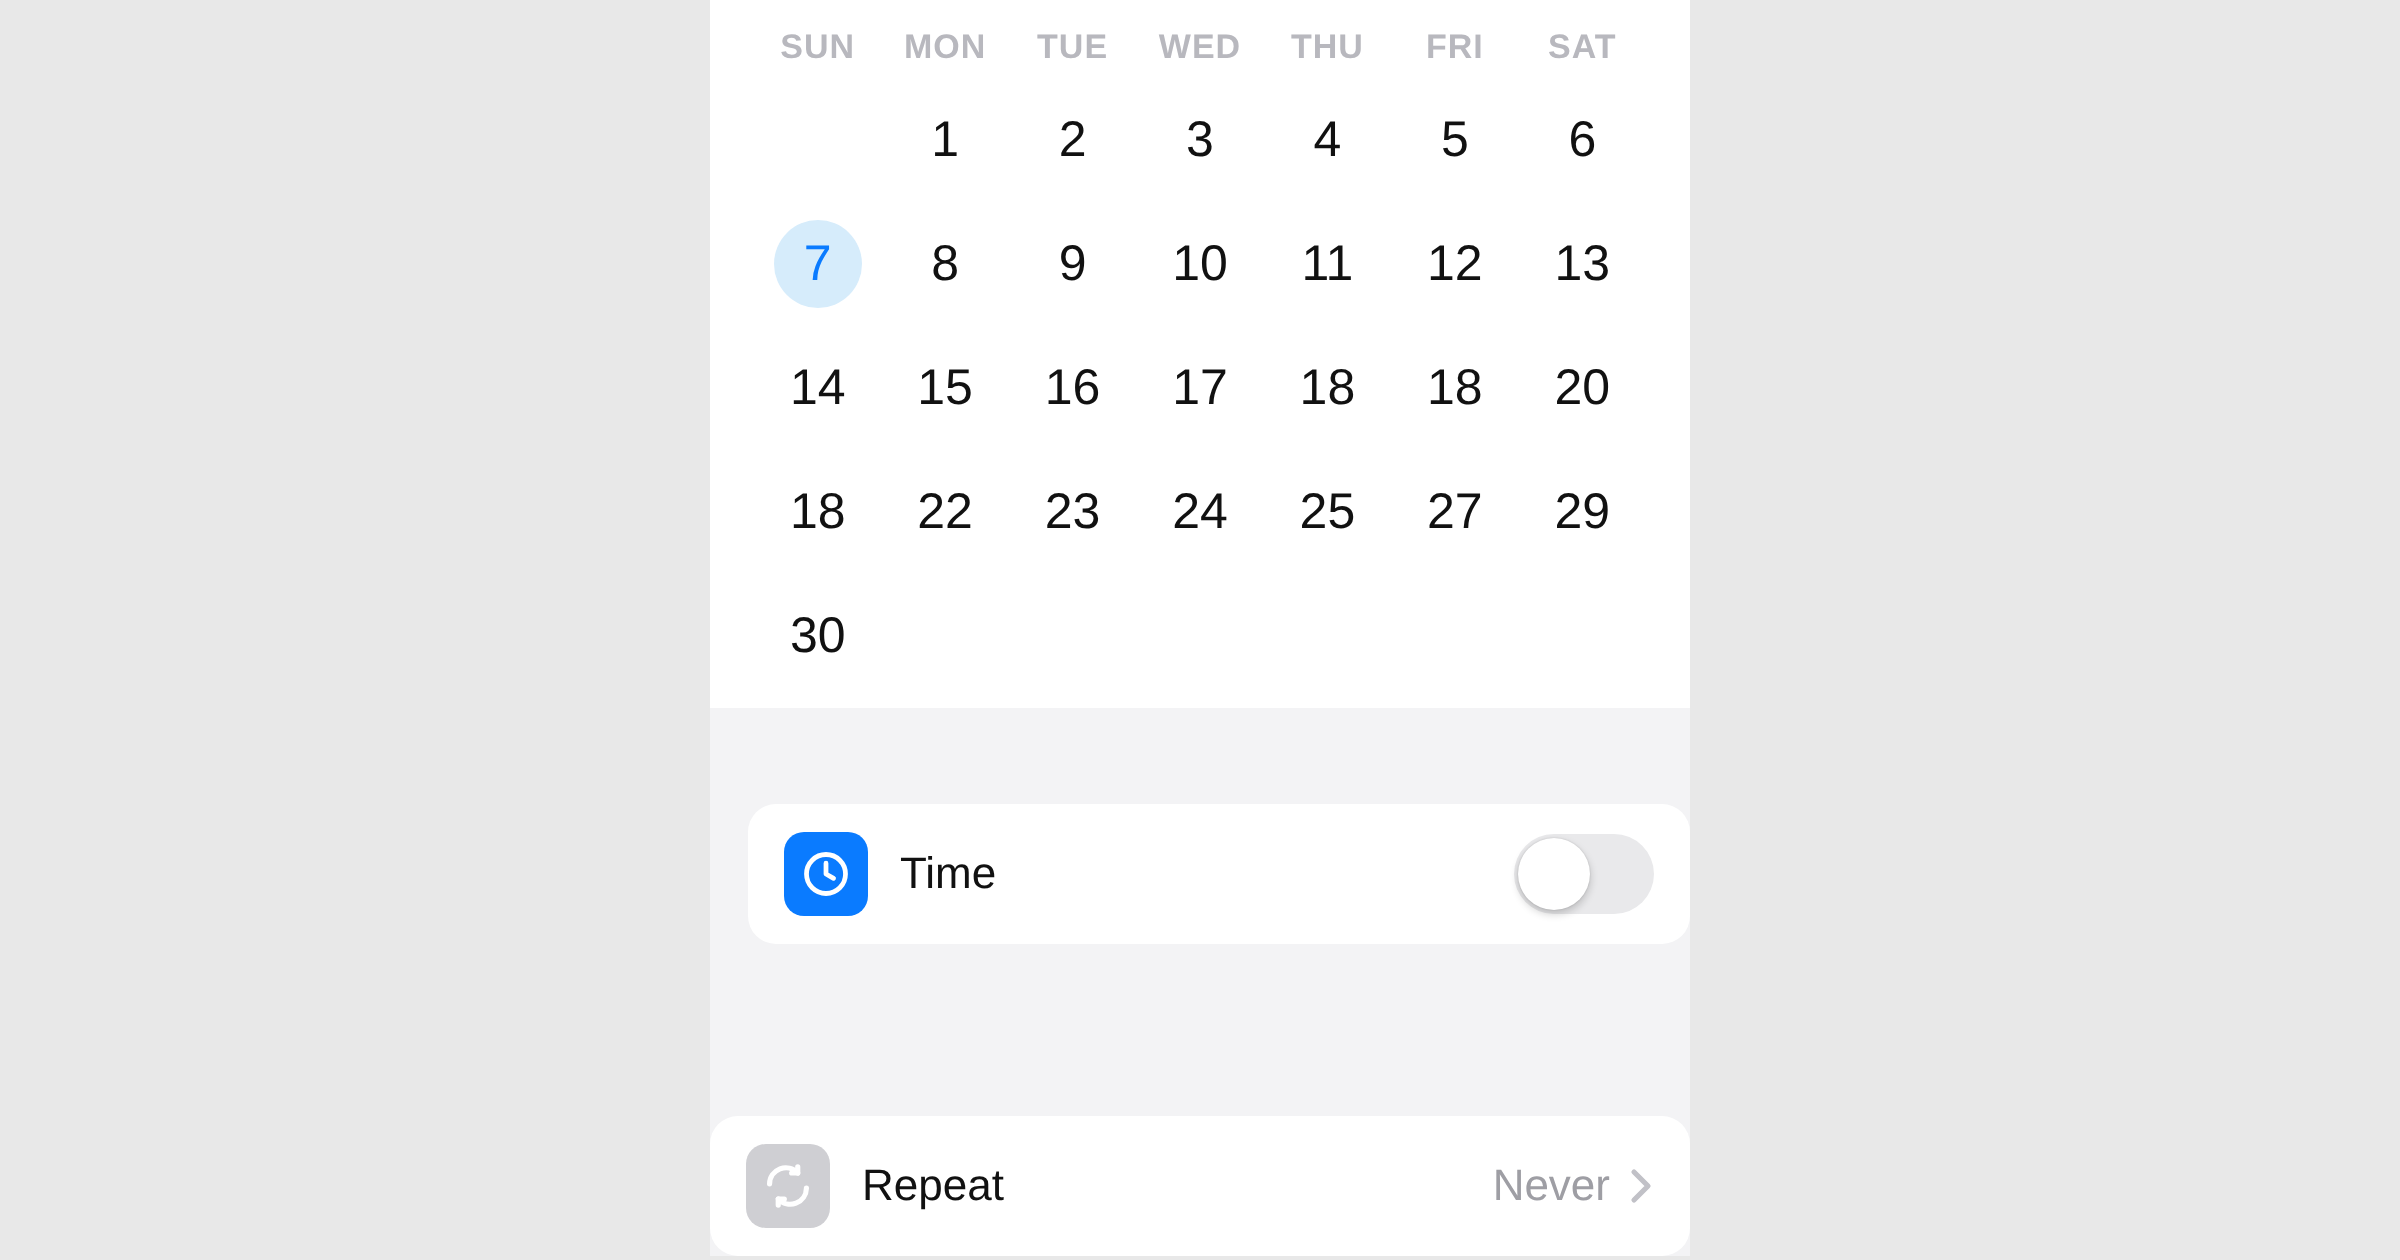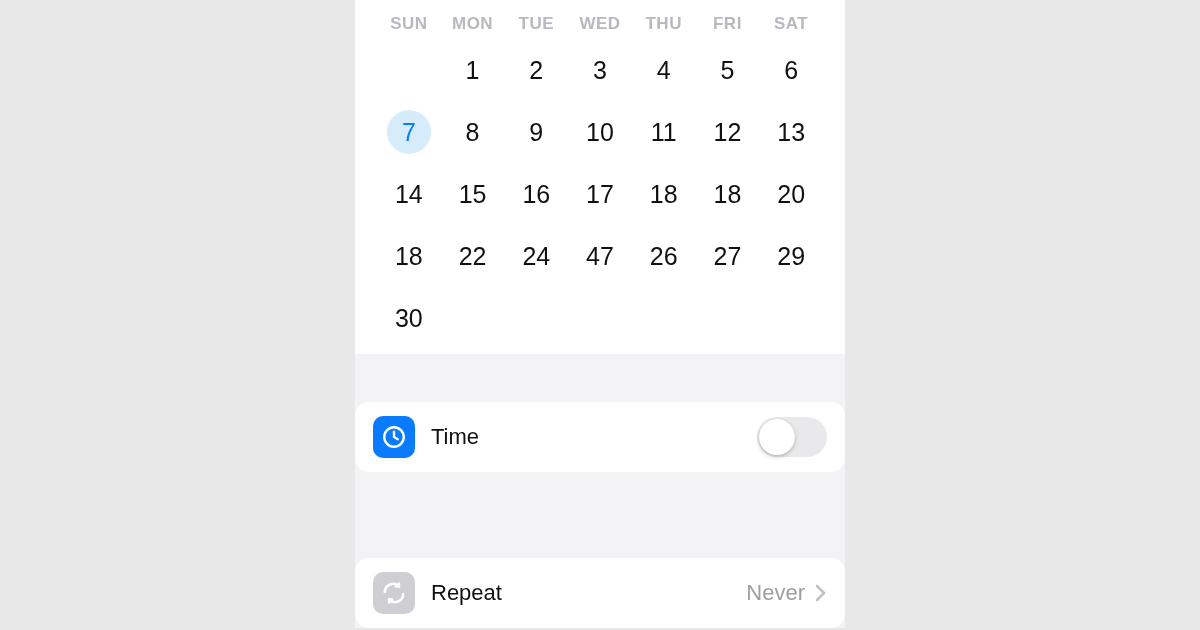--- a/index.html
+++ b/index.html
@@ -72,20 +72,21 @@
     justify-content: center;
   }
   .day-cell.selected .bubble {
     background: #d6ecfb;
     color: #0a7bff;
   }
 
   
   .time-card {
     margin-top: 16px;
+    margin-left: 19px;
   }
   .row {
     display: flex;
     align-items: center;
     padding: 14px 18px;
     min-height: 66px;
   }
   .row + .row {
     position: relative;
   }
@@ -232,27 +233,27 @@
           <div class="day-cell">
             <div class="bubble">20</div>
           </div>
           <div class="day-cell">
             <div class="bubble">18</div>
           </div>
           <div class="day-cell">
             <div class="bubble">22</div>
           </div>
           <div class="day-cell">
+            <div class="bubble">23</div>
+          </div>
+          <div class="day-cell">
             <div class="bubble">24</div>
           </div>
           <div class="day-cell">
-            <div class="bubble">47</div>
-          </div>
-          <div class="day-cell">
-            <div class="bubble">26</div>
+            <div class="bubble">25</div>
           </div>
           <div class="day-cell">
             <div class="bubble">27</div>
           </div>
           <div class="day-cell">
             <div class="bubble">29</div>
           </div>
           <div class="day-cell">
             <div class="bubble">30</div>
           </div>

